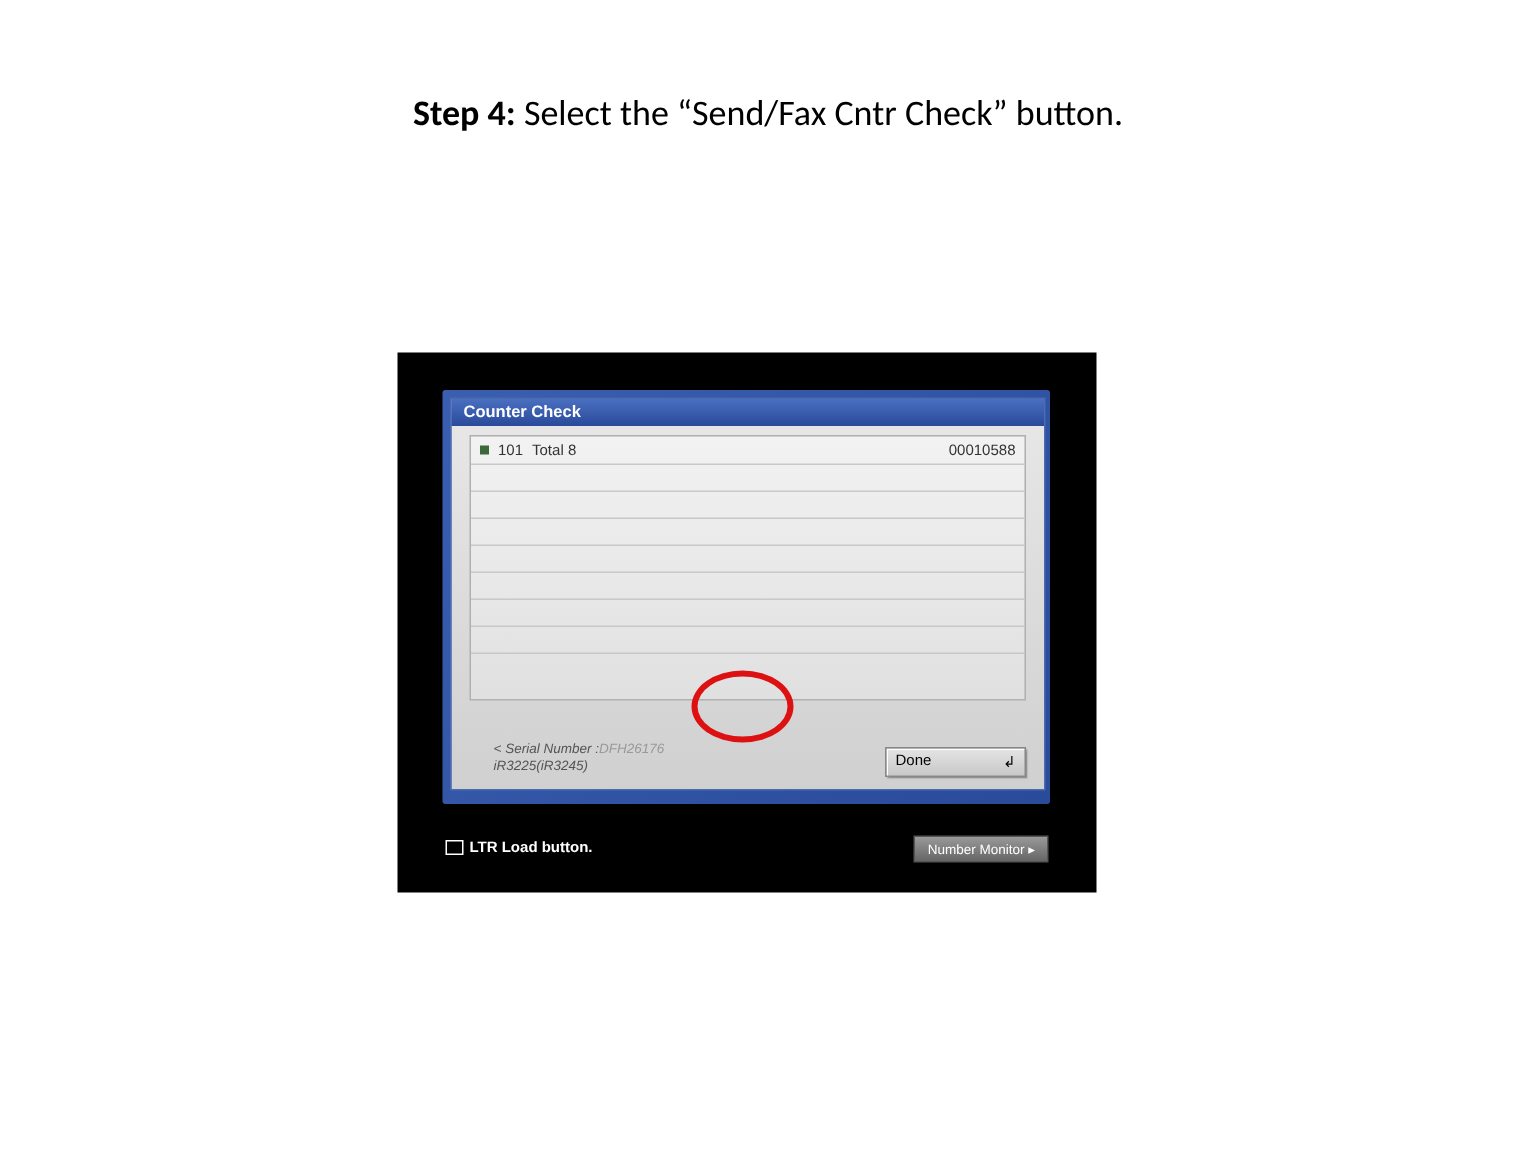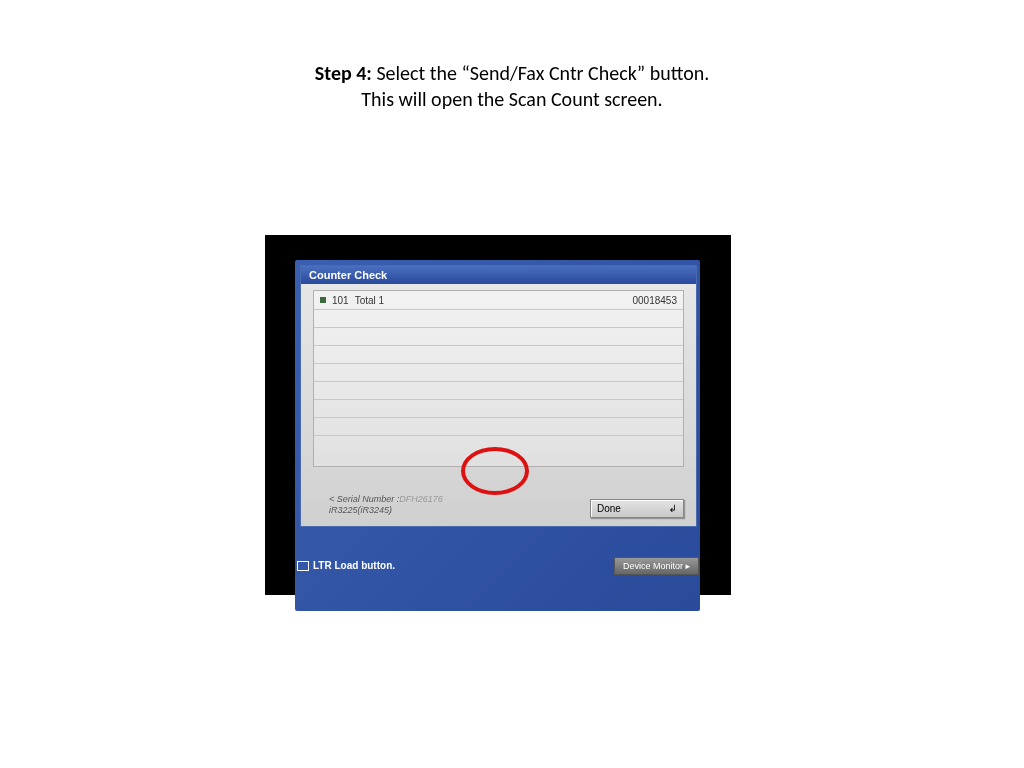--- a/index.html
+++ b/index.html
@@ -5,40 +5,40 @@
   body {
     margin: 0;
     width: 1024px;
     height: 768px;
     background: #fff;
     font-family: Calibri, Arial, sans-serif;
     position: relative;
   }
   .instruction {
     text-align: center;
-    font-size: 20px;
+    font-size: 24px;
     color: #000;
     padding-top: 60px;
     line-height: 1.3;
   }
   .instruction .step-label { font-weight: bold; }
   .photo-frame {
     position: absolute;
     left: 265px;
     top: 235px;
     width: 466px;
     height: 360px;
     background: #000;
   }
   .device-screen {
     position: absolute;
     left: 30px;
     top: 25px;
     width: 405px;
-    height: 351px;
+    height: 276px;
     background: linear-gradient(135deg, #3a5fb0 0%, #2a4a9a 100%);
     border-radius: 2px;
   }
   .window {
     position: absolute;
     left: 5px;
     top: 5px;
     width: 395px;
     height: 260px;
     background: linear-gradient(180deg, #e8e8e8 0%, #d0d0d0 100%);
@@ -159,36 +159,35 @@
     border:1px solid #fff;
     vertical-align: middle;
     margin-right:4px;
   }
 </style>
 </head>
 <body>
 
 <div class="instruction">
   <span class="step-label">Step 4:</span><span> Select the “Send/Fax Cntr Check” button.</span><br>
-  <span>This will open the Scan Count screen.</span>
 </div>
 
 <div class="photo-frame">
   <div class="device-screen">
     <div class="window">
       <div class="titlebar">Counter Check</div>
 
       <div class="list-area">
         <div class="list-row">
           <span class="left">
             <span class="sq"></span>
             <span>101</span>
-            <span>Total 1</span>
+            <span>Total 8</span>
           </span>
-          <span>00018453</span>
+          <span>00010588</span>
         </div>
         <div class="empty-line"></div>
         <div class="empty-line"></div>
         <div class="empty-line"></div>
         <div class="empty-line"></div>
         <div class="empty-line"></div>
         <div class="empty-line"></div>
         <div class="empty-line"></div>
 
       </div>
@@ -205,15 +204,15 @@
     </div>
   </div>
 
   <div class="red-circle" style="left:196px; top:212px;"></div>
 
   <div class="status-bar">
     <span class="status-icon"></span><span>LTR Load button.</span>
   </div>
 
   <div class="sys-mon">
-    <span>Device Monitor</span> <span>▸</span>
+    <span>Number Monitor</span> <span>▸</span>
   </div>
 </div>
 
 </body></html>

